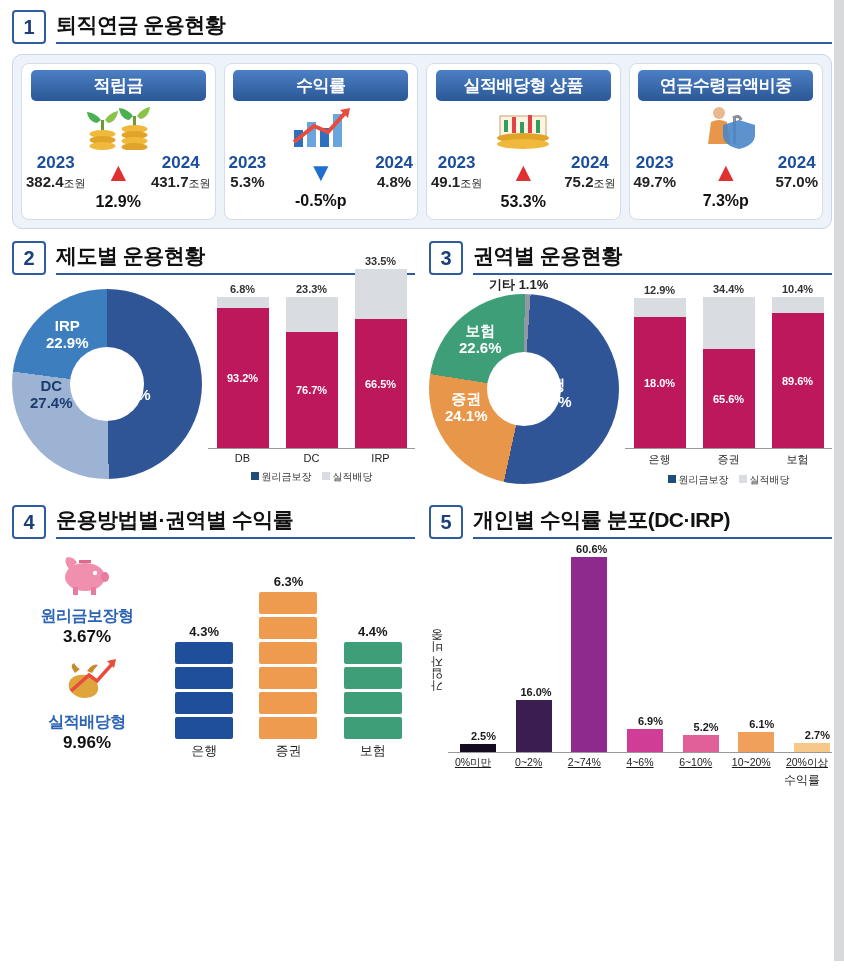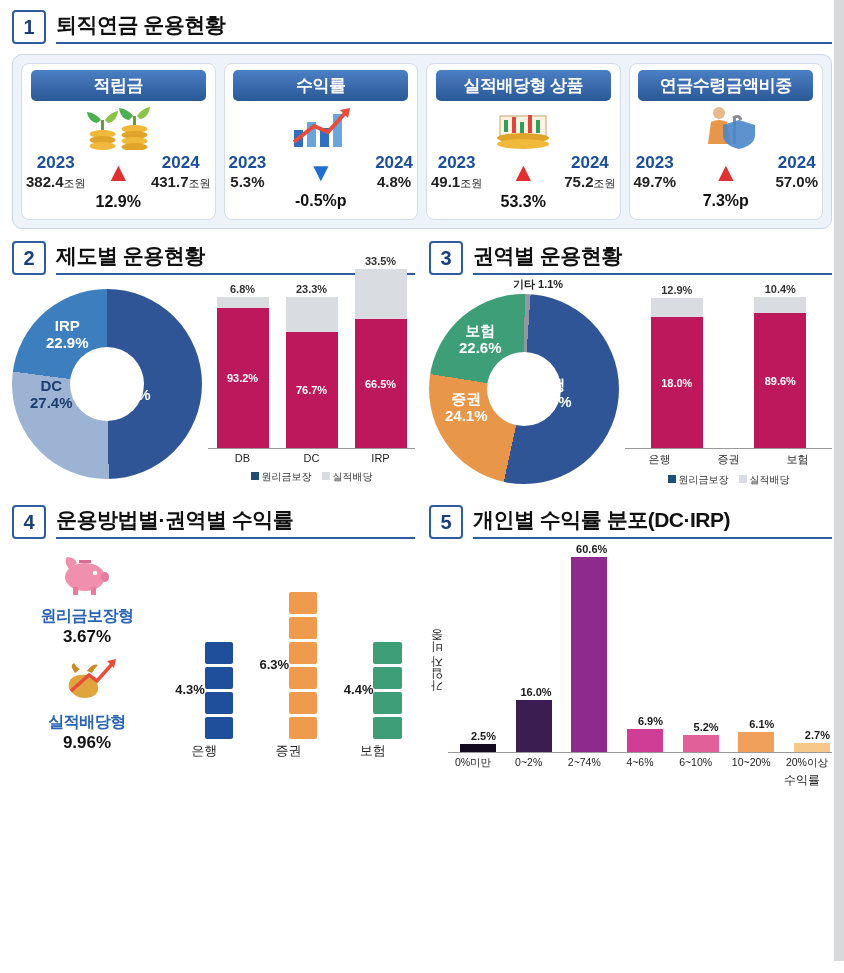--- a/index.html
+++ b/index.html
@@ -91,38 +91,38 @@
 
   
   .s4 { display:flex; margin-top:10px; }
   .s4-left { width:150px; text-align:center; }
   .s4-item { margin-bottom:8px; }
   .s4-ico { font-size:40px; line-height:46px; }
   .s4-name { font-size:16px; font-weight:bold; color:#2b63b5; letter-spacing:-0.5px; }
   .s4-val { font-size:17px; font-weight:bold; color:#111; }
   .s4-right { flex:1; }
   .s4-bars { display:flex; align-items:flex-end; justify-content:space-around; height:190px; }
-  .s4col { width:58px; display:flex; flex-direction:row; align-items:center; }
+  .s4col { width:58px; display:flex; flex-direction:column; align-items:center; }
   .s4top { font-size:13px; font-weight:bold; margin-bottom:3px; }
   .stack { width:100%; display:flex; flex-direction:column; gap:3px; }
   .blk { height:22px; border-radius:2px; }
 
   
   .s5 { margin-top:8px; display:flex; }
   .yaxis-lbl {
     writing-mode:vertical-rl; transform:rotate(180deg);
     font-size:12px; color:#222; align-self:center; margin-right:2px; height:150px;
     display:flex; align-items:center; justify-content:center;
   }
   .s5-plot { flex:1; }
   .s5-bars { display:flex; align-items:flex-end; justify-content:space-between; height:205px; padding:0 2px; }
   .s5col { width:46px; display:flex; flex-direction:column; align-items:flex-end; }
   .s5top { font-size:11px; font-weight:bold; margin-bottom:2px; }
   .s5bar { width:36px; }
-  .s5-xaxis { display:flex; justify-content:space-between; border-top:1px solid #999; padding:3px 2px 0; }
+  .s5-xaxis { display:flex; justify-content:space-between; border-top:1px solid #999; padding:3px 2px 0;text-decoration:underline; }
   .s5tick { width:46px; text-align:center; font-size:10.5px; color:#222; }
   .s5-xtitle { text-align:right; font-size:12px; color:#222; padding-right:12px; margin-top:2px; }
 
   .scroll-strip { position:absolute; right:0; top:0; width:10px; height:973px; background:#d7d9db; }
   .bottom-strip { position:absolute; left:0; bottom:0; width:844px; height:12px; background:#ffffff; }
 </style>
 </head>
 <body>
 
 <div class="page">
@@ -326,31 +326,36 @@
             <div class="v">50.0%</div>
           </div>
           <div class="dlabel" style="left:16px;top:96px;color:#fff;">
             <div class="n">증권</div>
             <div class="v">24.1%</div>
           </div>
           <div class="dlabel" style="left:30px;top:28px;color:#fff;">
             <div class="n">보험</div>
             <div class="v">22.6%</div>
           </div>
-          <div class="dlabel" style="left:84px;top:-16px;color:#222;font-size:11px;">
+          <div class="dlabel" style="left:60px;top:-16px;color:#222;font-size:13px;">
             <span>기타</span> <span>1.1%</span>
           </div>
         </div>
 
         <div class="bars">
           <div class="bar-area">
             <div class="bcol">
               <div class="seg-lbl-out">12.9%</div>
               <div class="seg seg-top" style="height:19px;"></div>
               <div class="seg seg-bot" style="height:131px;">18.0%</div>
+            </div>
+            <div class="bcol">
+              <div class="seg-lbl-out">34.4%</div>
+              <div class="seg seg-top" style="height:52px;"></div>
+              <div class="seg seg-bot" style="height:99px;">65.6%</div>
             </div>
             <div class="bcol">
               <div class="seg-lbl-out">10.4%</div>
               <div class="seg seg-top" style="height:16px;"></div>
               <div class="seg seg-bot" style="height:135px;">89.6%</div>
             </div>
           </div>
           <div class="xaxis">
             <div class="xtick">은행</div>
             <div class="xtick">증권</div>

